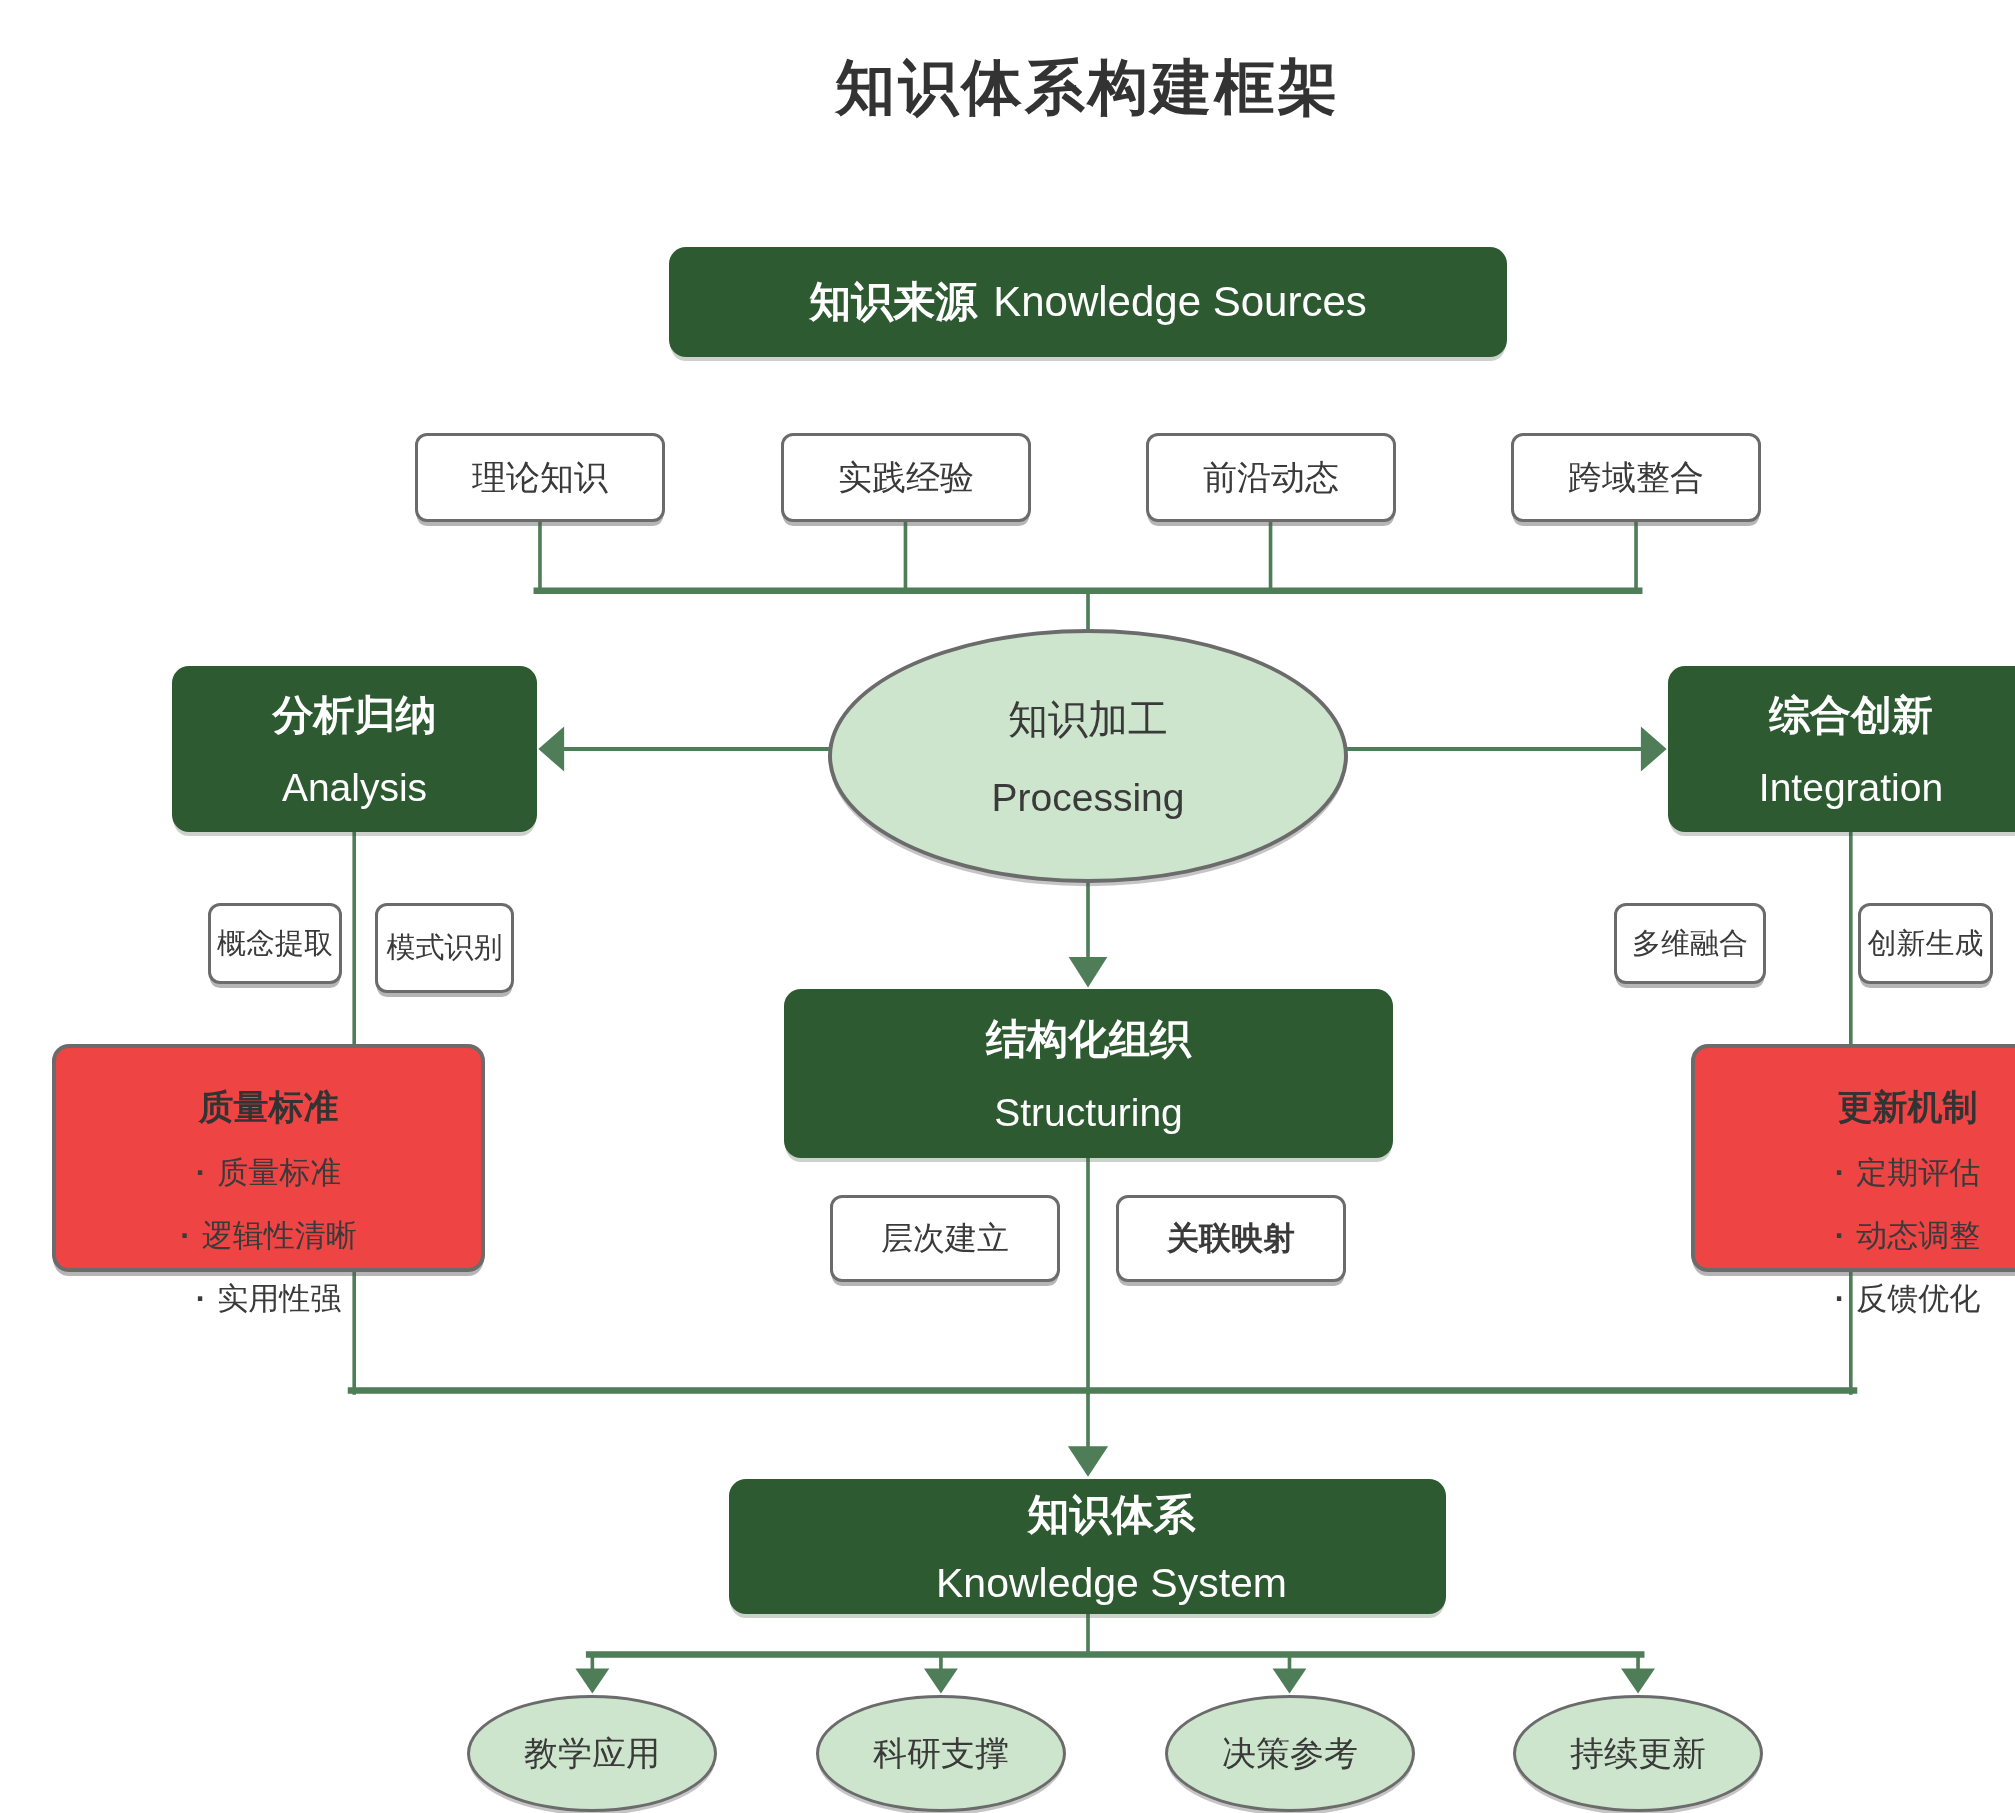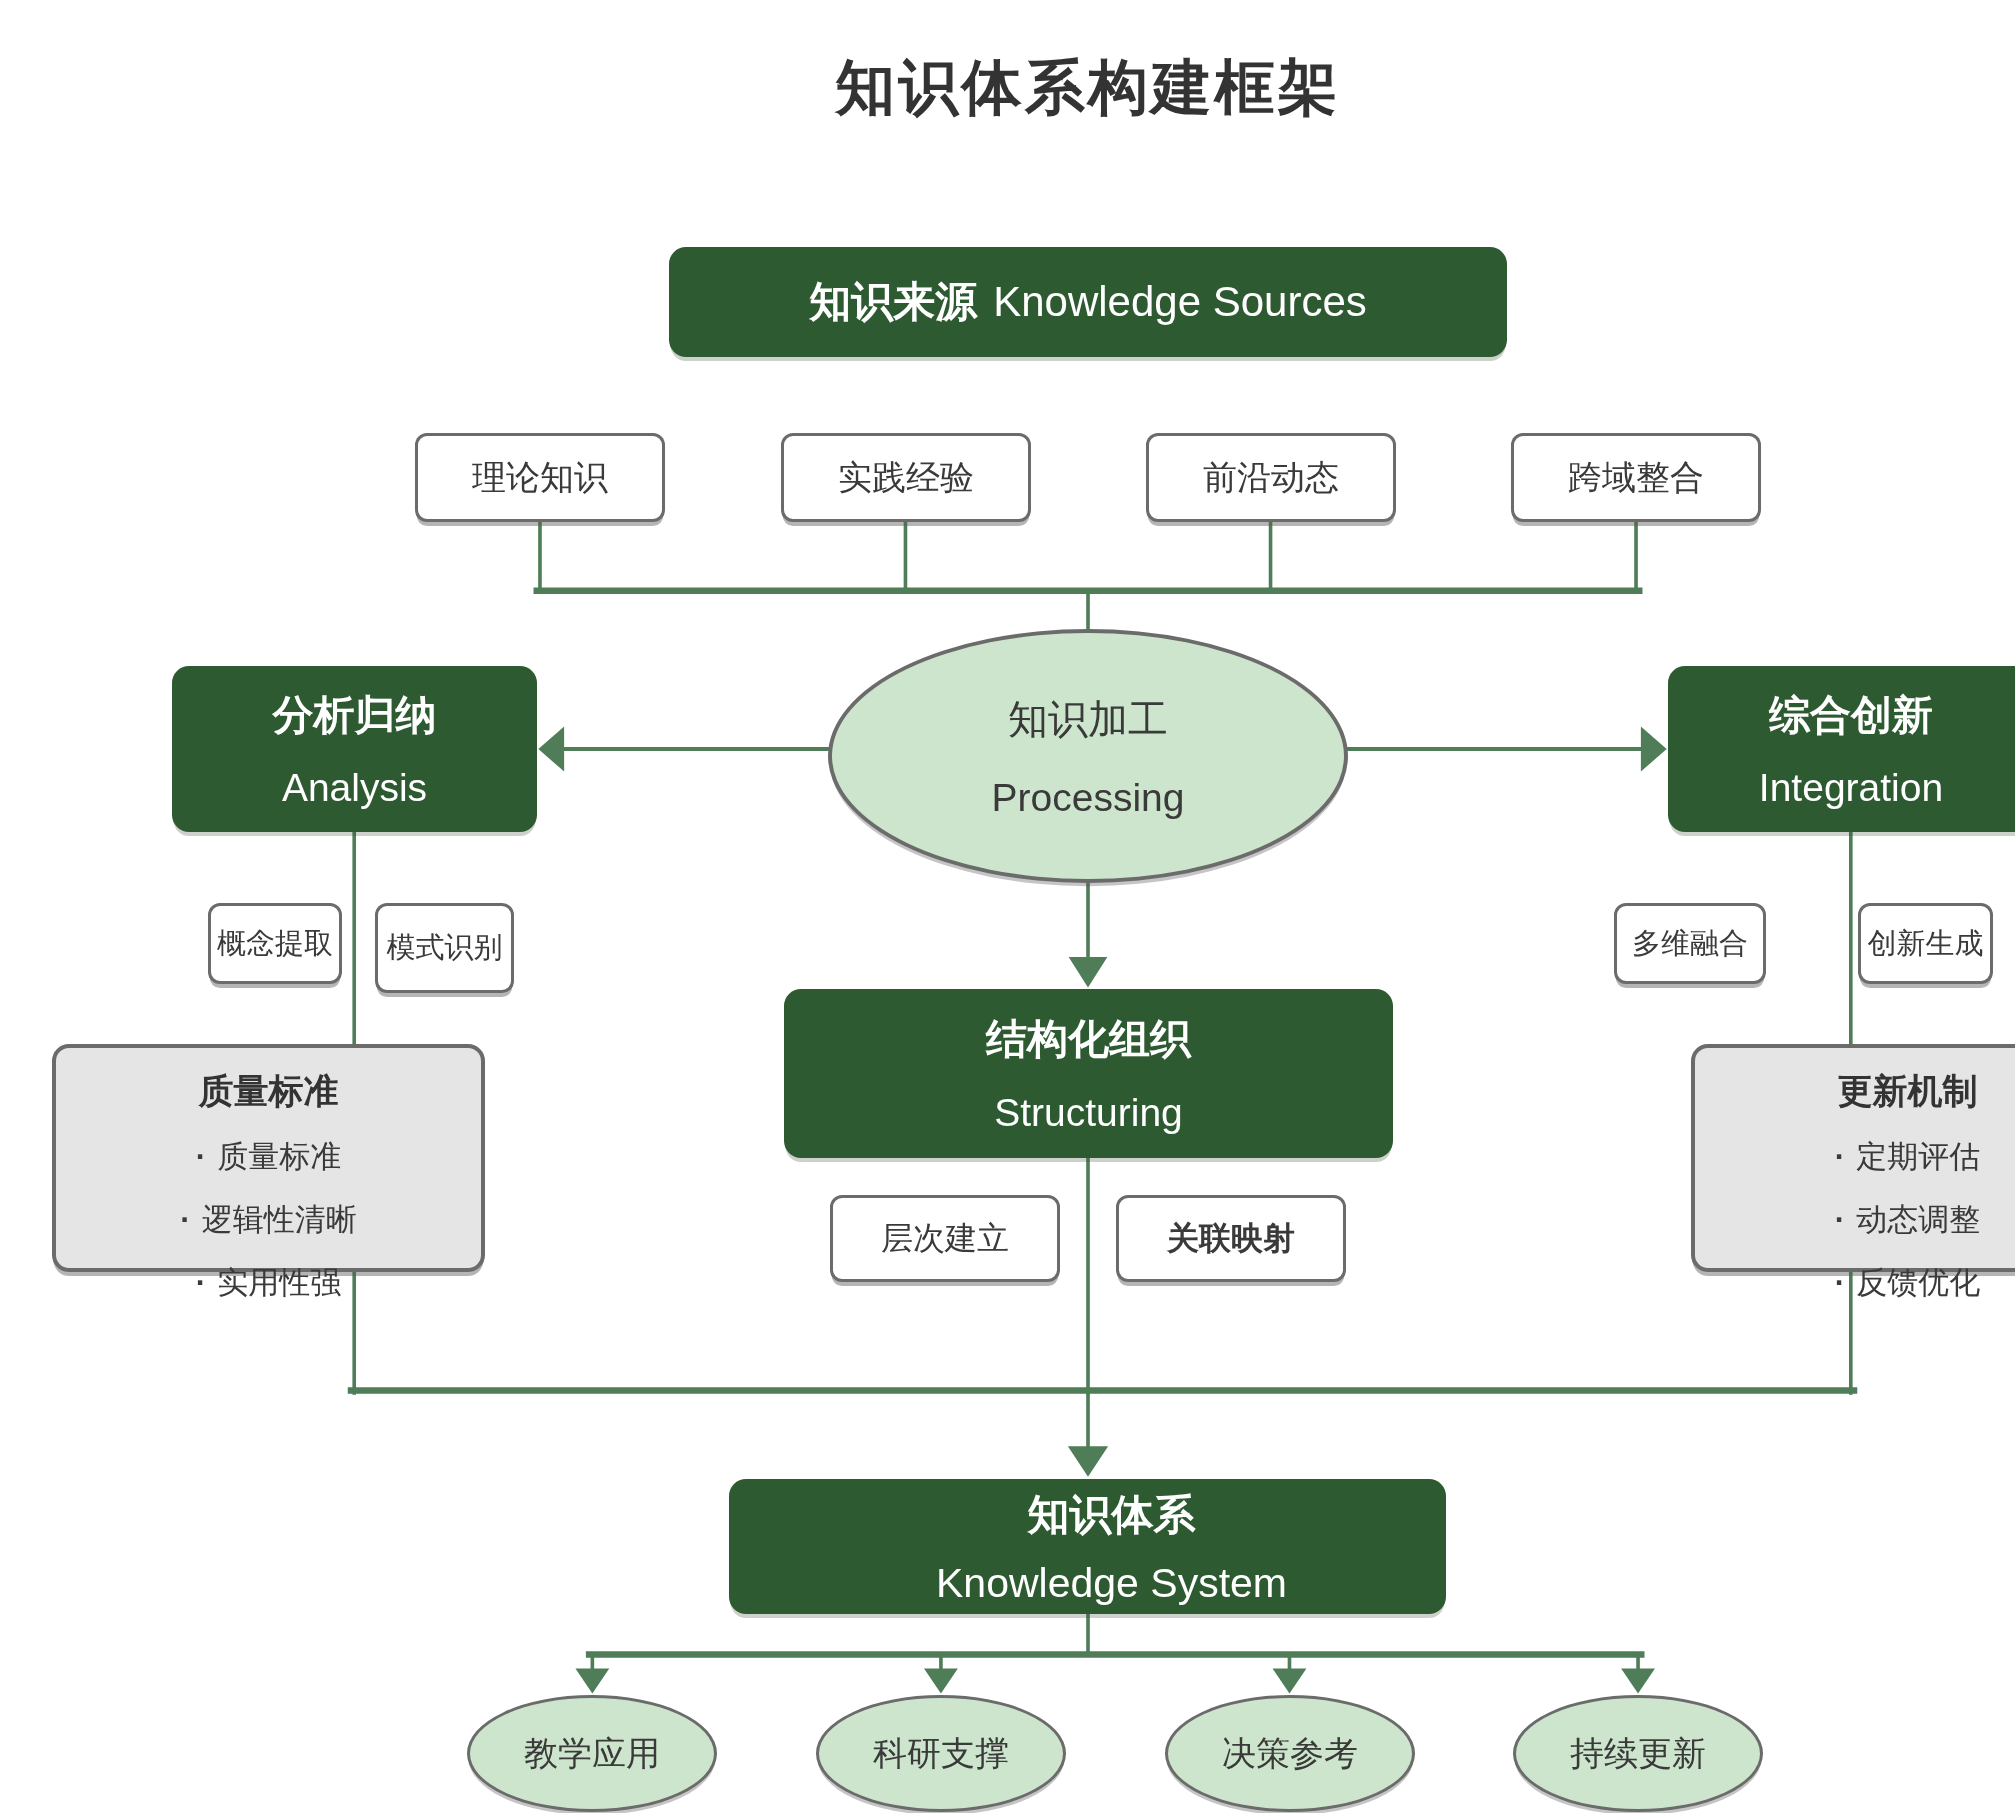--- a/index.html
+++ b/index.html
@@ -13,23 +13,23 @@
          font-size:60px;font-weight:700;color:#333333;z-index:2;letter-spacing:3.2px;}
   .dark{background:#2e5a31;color:#ffffff;border-radius:17px;
         box-shadow:0 5.6px 0 -1.6px rgba(50,70,50,0.25);}
   .dark .zh{font-weight:700;}
   .dark .en{font-weight:400;}
   .whitebox{background:#ffffff;border:3.6px solid #6b6b6b;border-radius:12px;
         box-shadow:0 5.6px 0 -1.6px rgba(90,90,90,0.45);}
   .ellipse{background:#cde5cc;border:4.4px solid #6b6b6b;border-radius:50%;
         box-shadow:0 4.8px 0 -1.6px rgba(90,90,90,0.35);}
   .hdr-row{display:flex;flex-direction:row;gap:16px;align-items:center;font-size:42px;}
-  .panel{background:#e5e5e5;border:4px solid #6b6b6b;border-radius:17px;
+  .panel{background:#ef4444;border:4px solid #6b6b6b;border-radius:17px;
         box-shadow:0 5.6px 0 -1.6px rgba(90,90,90,0.45);justify-content:flex-start;
-        padding-top:20px;gap:21px;}
+        padding-top:36px;gap:21px;}
   .panel .p-title{font-size:35px;font-weight:700;color:#333333;}
   .bullet{display:flex;flex-direction:row;align-items:center;gap:11.3px;font-size:31px;color:#3a3a3a;}
   .bullet .marker{font-weight:700;}
   .f85{font-size:34px;}
   .f80{font-size:32px;}
   .f72{font-size:29px;}
   .two-line{gap:23.4px;}
   .two-line .zh{font-size:41px;}
   .two-line .en{font-size:39px;}
   .proc .zh{font-size:40px;}

